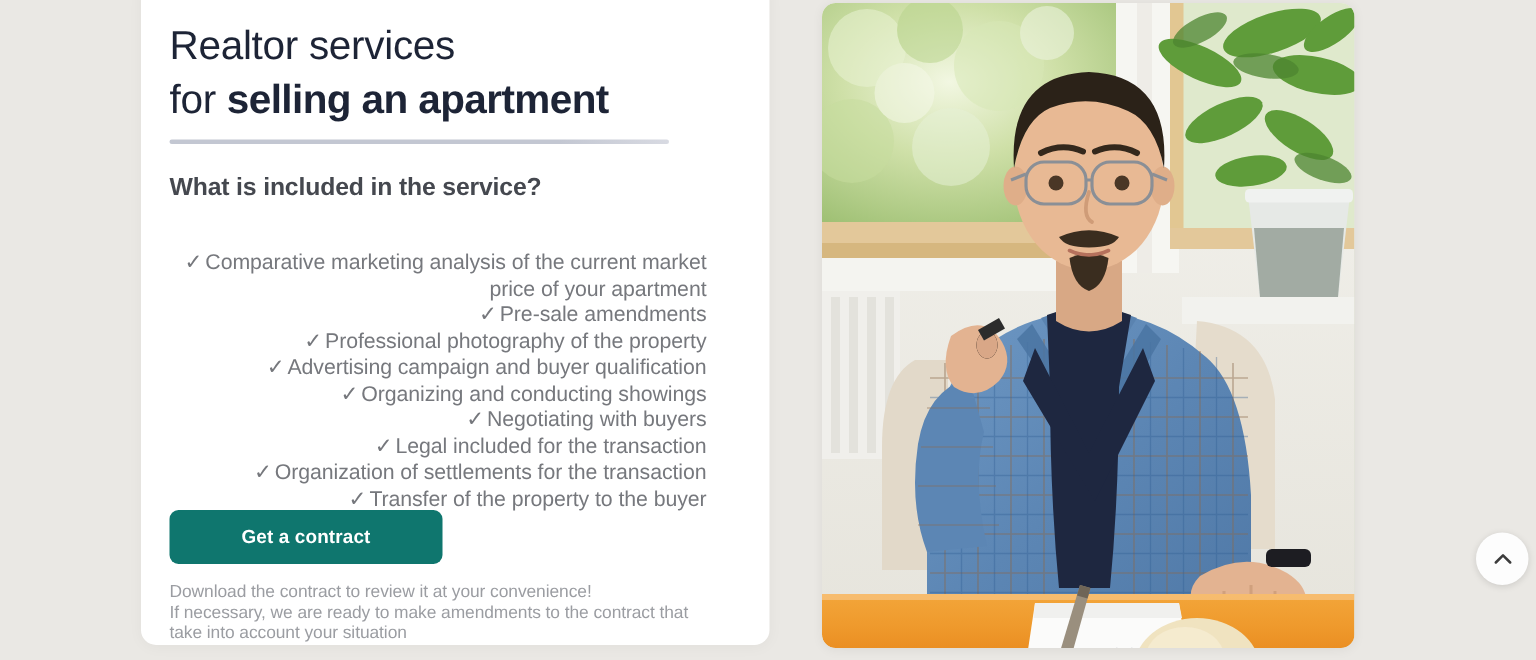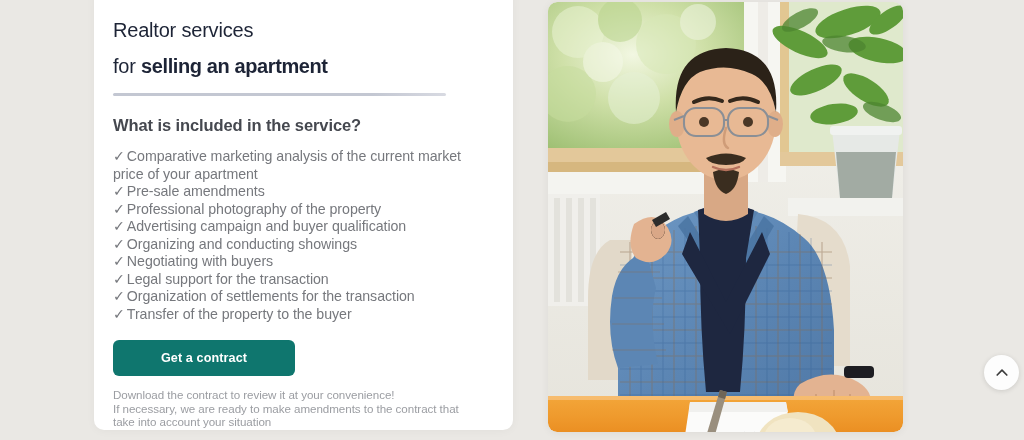--- a/index.html
+++ b/index.html
@@ -25,21 +25,21 @@
     box-shadow: 0 1px 10px rgba(0,0,0,0.04);
   }
   .card-inner {
     position: absolute;
     left: 19px; top: 24px;
     width: 370px;
   }
 
   .title {
     color: #1d2436;
-    font-size: 20px;
+    font-size: 27px;
     line-height: 36px;
     font-weight: 400;
     letter-spacing: -0.2px;
     white-space: nowrap;
   }
   .title .line2 { display: block; }
   .title .strong { font-weight: 700; letter-spacing: -0.4px; }
 
   .divider {
     margin-top: 9px;
@@ -51,22 +51,23 @@
   .subtitle {
     margin-top: 18px;
     color: #45484f;
     font-size: 16.5px;
     line-height: 22px;
     font-weight: 700;
     letter-spacing: -0.1px;
   }
 
   .checklist {
-    margin-top: 12px;
+    margin-top: 31px;
     list-style: none;
+    text-align: right;
   }
   .check-item {
     color: #76787d;
     font-size: 14.2px;
     line-height: 17.5px;
     letter-spacing: -0.05px;
     display: block;
     max-width: 358px;
   }
   .check-mark {
@@ -148,21 +149,21 @@
 
       <h2 class="subtitle">What is included in the service?</h2>
 
       <ul class="checklist">
         <li class="check-item"><span class="check-mark">✓</span><span>Comparative marketing analysis of the current market price of your apartment</span></li>
         <li class="check-item"><span class="check-mark">✓</span><span>Pre-sale amendments</span></li>
         <li class="check-item"><span class="check-mark">✓</span><span>Professional photography of the property</span></li>
         <li class="check-item"><span class="check-mark">✓</span><span>Advertising campaign and buyer qualification</span></li>
         <li class="check-item"><span class="check-mark">✓</span><span>Organizing and conducting showings</span></li>
         <li class="check-item"><span class="check-mark">✓</span><span>Negotiating with buyers</span></li>
-        <li class="check-item"><span class="check-mark">✓</span><span>Legal support for the transaction</span></li>
+        <li class="check-item"><span class="check-mark">✓</span><span>Legal included for the transaction</span></li>
         <li class="check-item"><span class="check-mark">✓</span><span>Organization of settlements for the transaction</span></li>
         <li class="check-item"><span class="check-mark">✓</span><span>Transfer of the property to the buyer</span></li>
       </ul>
     </div>
 
     <button class="cta">Get a contract</button>
 
     <div class="note">
       <span>Download the contract to review it at your convenience!</span>
       <span>If necessary, we are ready to make amendments to the contract that</span>

